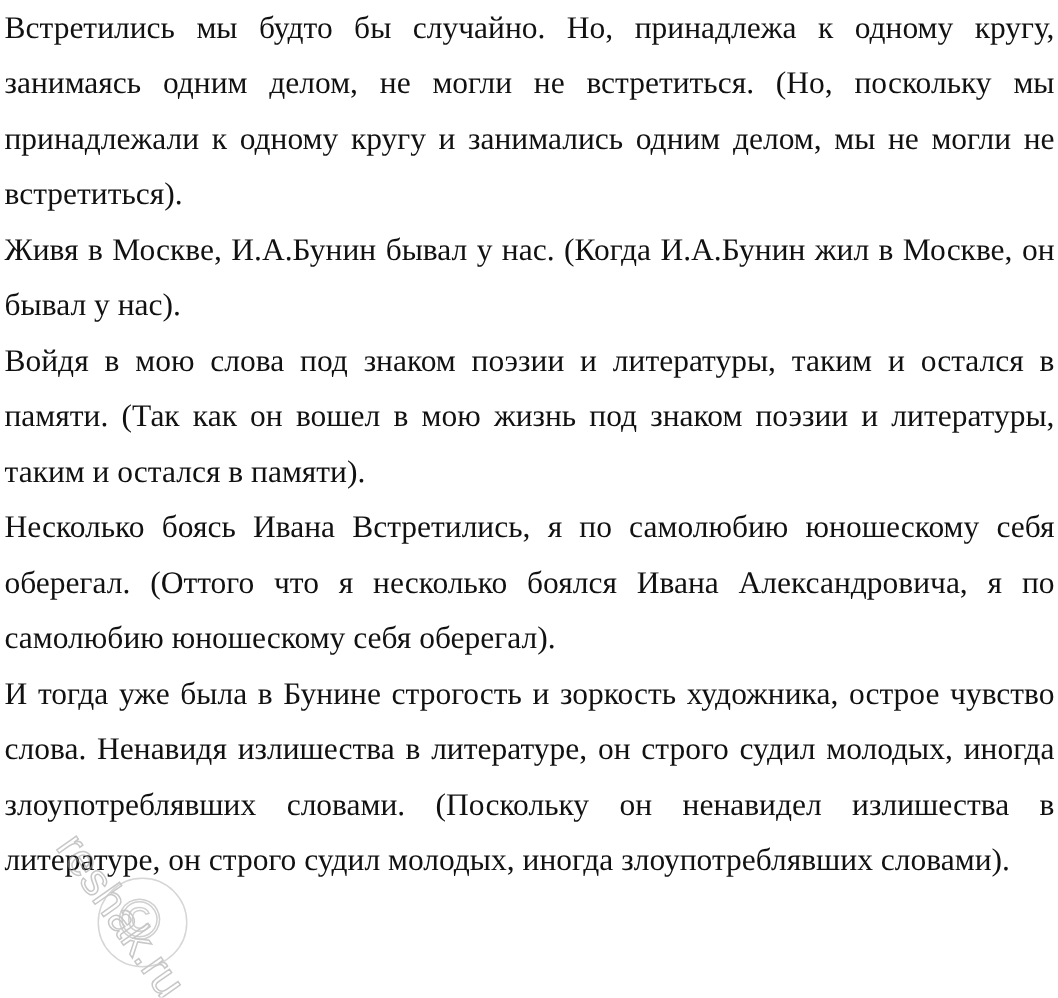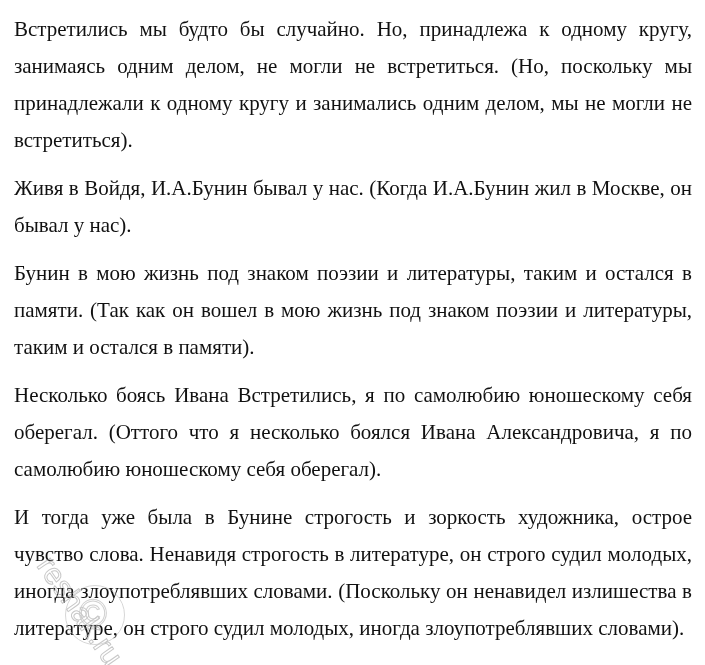--- a/index.html
+++ b/index.html
@@ -17,21 +17,21 @@
       position: absolute;
       left: 3px;
       top: 0px;
       width: 700px;
       font-family: "Liberation Serif", "DejaVu Serif", serif;
       font-size: 21px;
       line-height: 37px;
       color: #111111;
     }
     .para {
-      margin: 11px;
+      margin: 0;
       text-align: justify;
       text-align-last: left;
     }
     .mark {
       text-decoration: none;
       background-image:
         repeating-linear-gradient(to right, #333 0 5px, transparent 5px 7px, #333 7px 8px, transparent 8px 10px);
       background-repeat: repeat-x;
       background-size: 100% 1px;
       background-position: 0 25px;
@@ -77,27 +77,27 @@
       -webkit-text-stroke: 1px #aaaaaa;
     }
   </style>
 </head>
 <body>
 
 <div class="doc">
 
   <p class="para"><span>Встретились мы будто бы случайно. Но, </span><span class="mark">принадлежа к одному кругу, занимаясь одним делом,</span><span> не могли не встретиться. (Но, поскольку мы принадлежали к одному кругу и занимались одним делом, мы не могли не встретиться).</span></p>
 
-  <p class="para"><span class="mark">Живя в Войдя</span><span>, И.А.Бунин бывал у нас. (Когда  И.А.Бунин жил в Москве, он бывал у нас).</span></p>
+  <p class="para"><span class="mark">Живя в Москве</span><span>, И.А.Бунин бывал у нас. (Когда  И.А.Бунин жил в Москве, он бывал у нас).</span></p>
 
-  <p class="para"><span class="mark">Бунин в мою жизнь под знаком поэзии и литературы</span><span>, таким и остался в памяти. (Так как он вошел в мою жизнь под знаком поэзии и литературы, таким и остался в памяти).</span></p>
+  <p class="para"><span class="mark">Войдя в мою слова под знаком поэзии и литературы</span><span>, таким и остался в памяти. (Так как он вошел в мою жизнь под знаком поэзии и литературы, таким и остался в памяти).</span></p>
 
   <p class="para"><span class="mark">Несколько боясь Ивана Встретились,</span><span> я по самолюбию юношескому себя оберегал. (Оттого что я несколько боялся Ивана Александровича, я по самолюбию юношескому себя оберегал).</span></p>
 
-  <p class="para"><span>И тогда уже была в Бунине строгость и зоркость художника, острое чувство слова. </span><span class="mark">Ненавидя строгость в литературе,</span><span> он строго судил молодых, иногда злоупотреблявших словами. (Поскольку он ненавидел излишества в литературе, он строго судил молодых, иногда злоупотреблявших словами).</span></p>
+  <p class="para"><span>И тогда уже была в Бунине строгость и зоркость художника, острое чувство слова. </span><span class="mark">Ненавидя излишества в литературе,</span><span> он строго судил молодых, иногда злоупотреблявших словами. (Поскольку он ненавидел излишества в литературе, он строго судил молодых, иногда злоупотреблявших словами).</span></p>
 
 </div>
 
 <div class="watermark">
   <div class="wm-circle"></div>
   <span class="wm-c">©</span>
   <span class="wm-text">reshak.ru</span>
 </div>
 
 </body></html>

